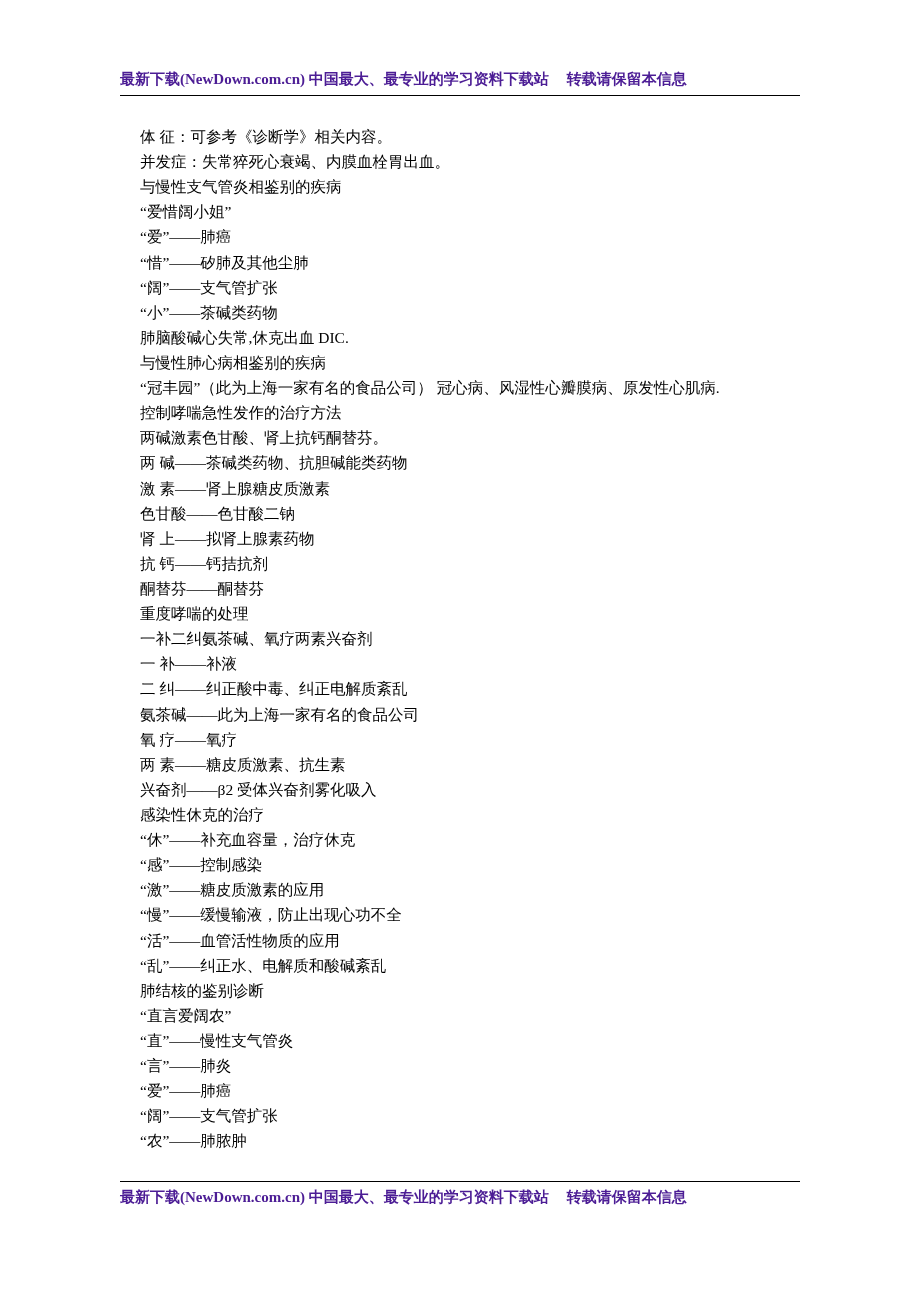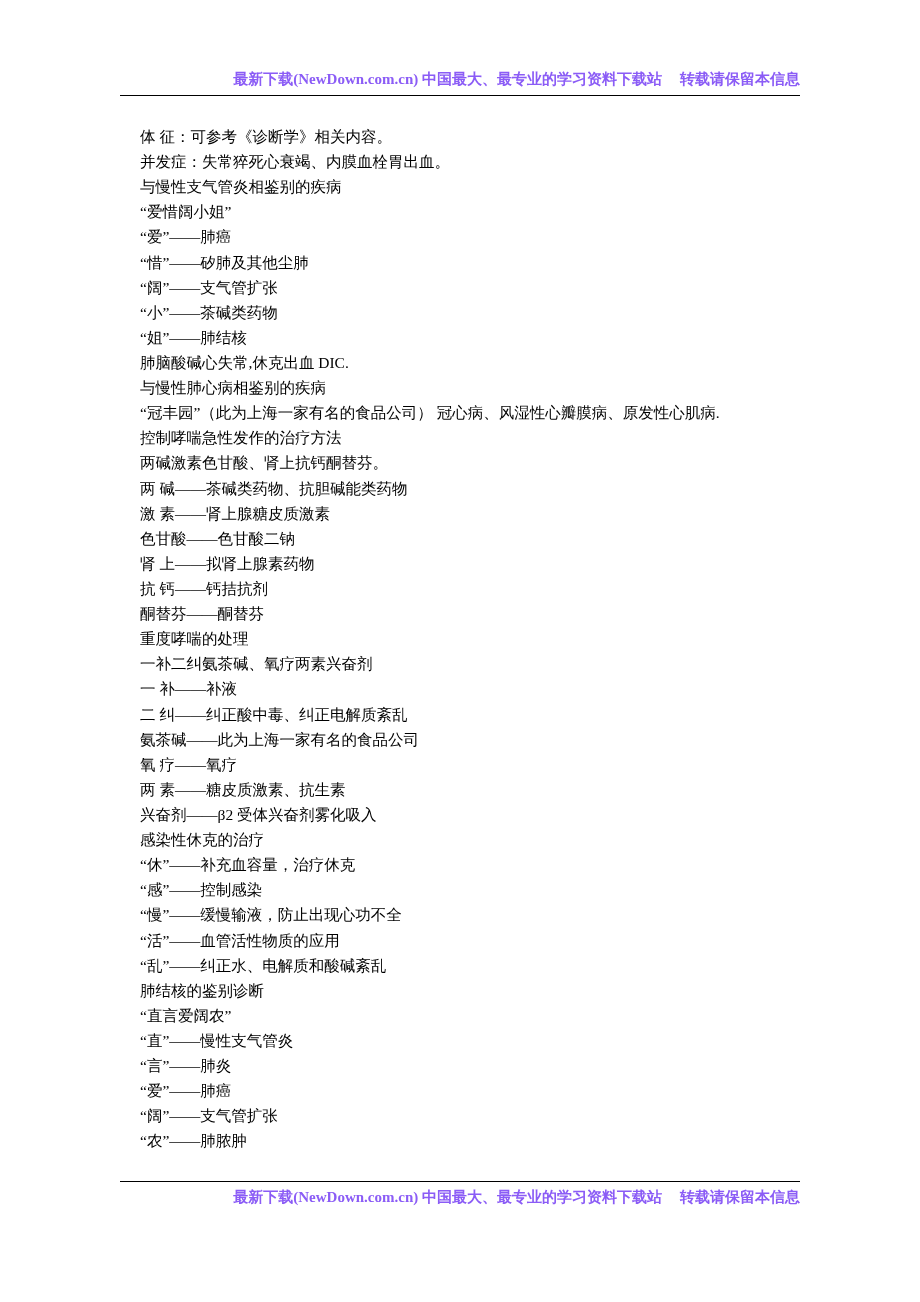--- a/index.html
+++ b/index.html
@@ -8,24 +8,24 @@
     font-family: "SimSun", "宋体", serif;
     background: #ffffff;
     width: 920px;
   }
   .page {
     padding: 70px 120px 50px 120px;
     box-sizing: border-box;
     width: 920px;
   }
   .header, .footer {
-    color: #8b5cf6;
+    color: #4c1d95;
     font-weight: bold;
     font-size: 15px;
-    text-align: right;
+    text-align: left;
     font-family: "SimSun", "宋体", serif;
   }
   .header {
     border-bottom: 1.5px solid #000;
     padding-bottom: 6px;
     margin-bottom: 28px;
   }
   .footer {
     border-top: 1.5px solid #000;
     padding-top: 6px;
@@ -57,21 +57,20 @@
 
   <div class="content">
     <p>体 征：可参考《诊断学》相关内容。</p>
     <p>并发症：失常猝死心衰竭、内膜血栓胃出血。</p>
     <p>与慢性支气管炎相鉴别的疾病</p>
     <p>“爱惜阔小姐”</p>
     <p>“爱”——肺癌</p>
     <p>“惜”——矽肺及其他尘肺</p>
     <p>“阔”——支气管扩张</p>
     <p>“小”——茶碱类药物</p>
-    <p>“姐”——肺结核</p>
     <p>肺脑酸碱心失常,休克出血 DIC.</p>
     <p>与慢性肺心病相鉴别的疾病</p>
     <p>“冠丰园”（此为上海一家有名的食品公司）   冠心病、风湿性心瓣膜病、原发性心肌病.</p>
     <p>控制哮喘急性发作的治疗方法</p>
     <p>两碱激素色甘酸、肾上抗钙酮替芬。</p>
     <p>两   碱——茶碱类药物、抗胆碱能类药物</p>
     <p>激   素——肾上腺糖皮质激素</p>
     <p>色甘酸——色甘酸二钠</p>
     <p>肾   上——拟肾上腺素药物</p>
     <p>抗   钙——钙拮抗剂</p>
@@ -80,20 +79,21 @@
     <p>一补二纠氨茶碱、氧疗两素兴奋剂</p>
     <p>一   补——补液</p>
     <p>二   纠——纠正酸中毒、纠正电解质紊乱</p>
     <p>氨茶碱——此为上海一家有名的食品公司</p>
     <p>氧   疗——氧疗</p>
     <p>两   素——糖皮质激素、抗生素</p>
     <p>兴奋剂——β2 受体兴奋剂雾化吸入</p>
     <p>感染性休克的治疗</p>
     <p>“休”——补充血容量，治疗休克</p>
     <p>“感”——控制感染</p>
+    <p>“激”——糖皮质激素的应用</p>
     <p>“慢”——缓慢输液，防止出现心功不全</p>
     <p>“活”——血管活性物质的应用</p>
     <p>“乱”——纠正水、电解质和酸碱紊乱</p>
     <p>肺结核的鉴别诊断</p>
     <p>“直言爱阔农”</p>
     <p>“直”——慢性支气管炎</p>
     <p>“言”——肺炎</p>
     <p>“爱”——肺癌</p>
     <p>“阔”——支气管扩张</p>
     <p>“农”——肺脓肿</p>

